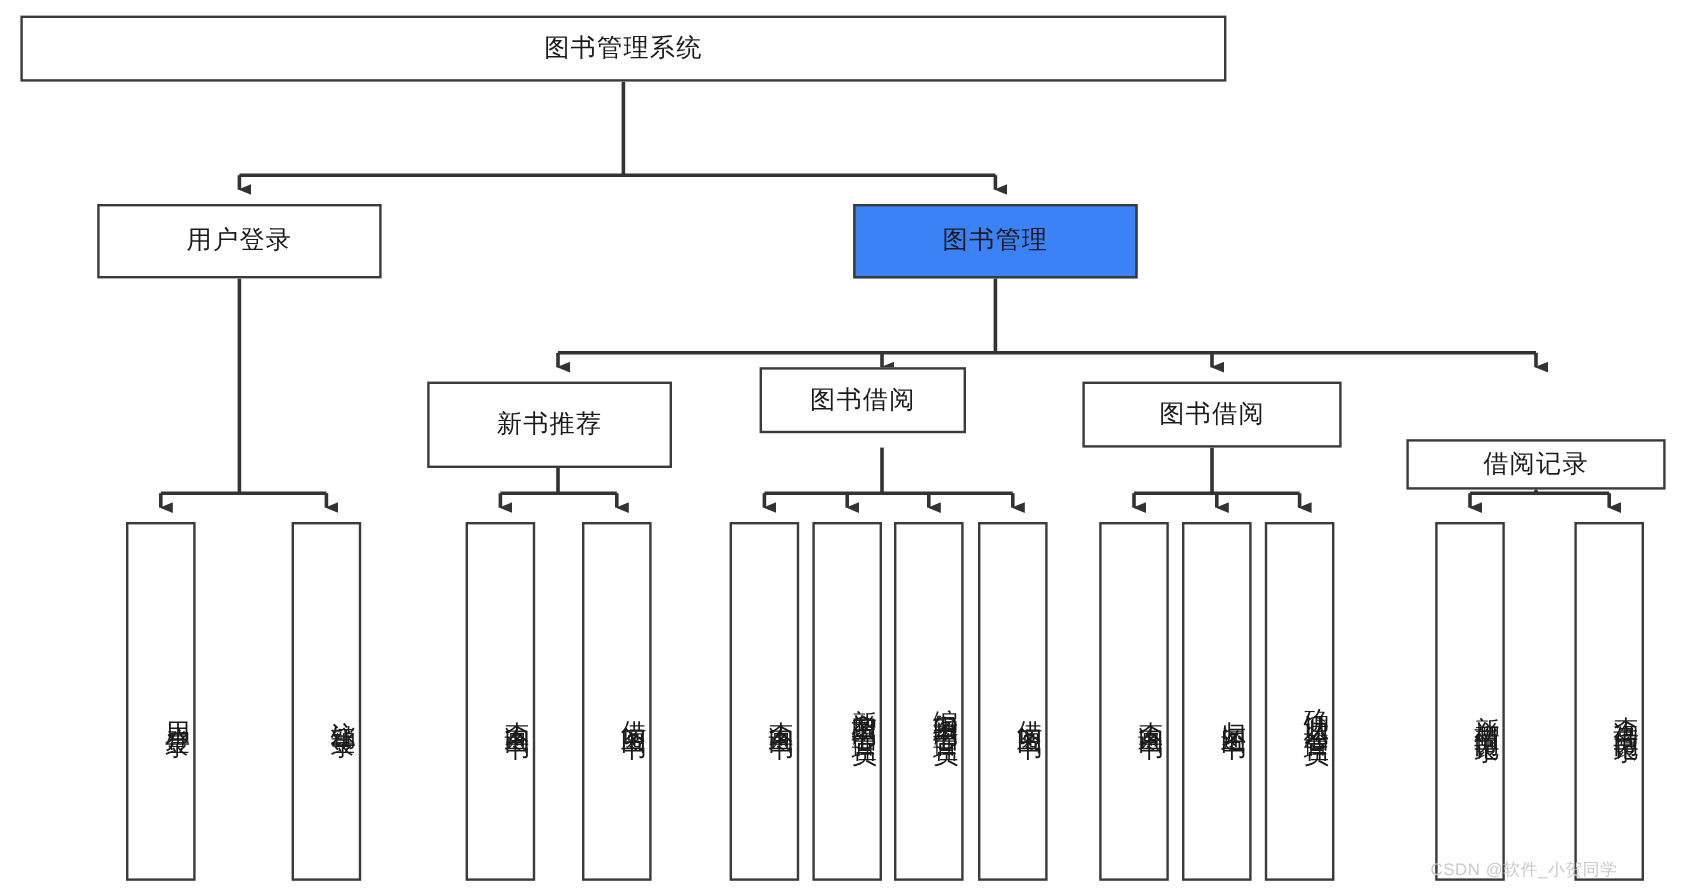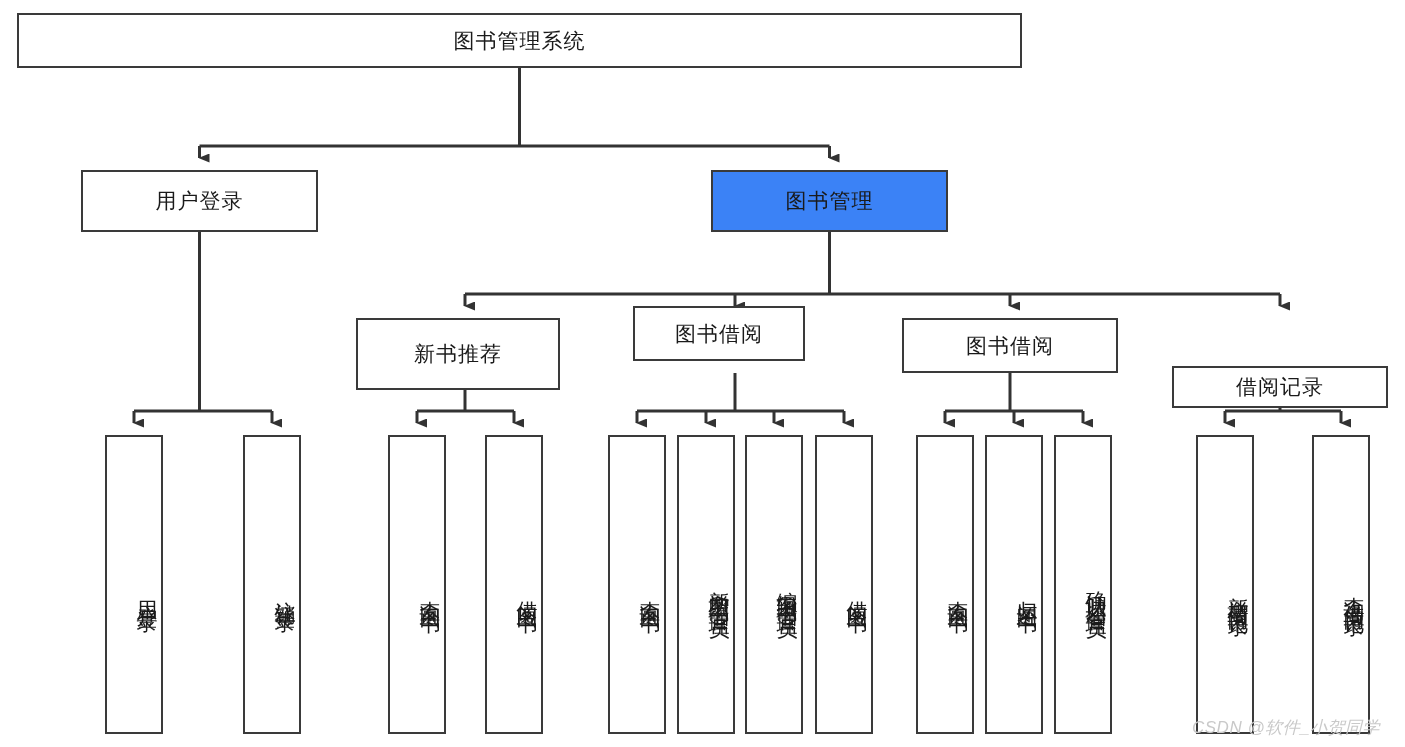--- a/index.html
+++ b/index.html
@@ -4,22 +4,22 @@
 <style>
   html,body{margin:0;padding:0;background:#ffffff;}
   body{font-family:"Liberation Sans","DejaVu Sans",sans-serif;}
   #canvas{position:relative;width:1405px;height:747px;background:#ffffff;overflow:hidden;}
   svg.edges{position:absolute;left:0;top:0;width:1405px;height:747px;}
   .node{position:absolute;box-sizing:border-box;background:#ffffff;border:2.5px solid #3a3a3a;
         display:flex;align-items:center;justify-content:center;color:#1a1a1a;}
   .node.h{font-size:21px;line-height:1.1;letter-spacing:1px;}
   .node.v{writing-mode:vertical-rl;text-orientation:upright;font-size:21px;
           letter-spacing:4px;padding-top:14px;align-items:flex-start;justify-content:center;}
-  .watermark{position:absolute;color:#c9c9c9;font-size:17px;letter-spacing:.5px;
-             user-select:none;white-space:nowrap;font-style:italic;}
+  .watermark{position:absolute;color:#c9c9c9;font-size:14px;letter-spacing:.5px;
+             user-select:none;white-space:nowrap;}
 </style>
 </head>
 <body>
 
 <div id="canvas">
   <svg class="edges" viewBox="0 0 1405 747">
     <defs>
       <marker id="arr" markerWidth="9" markerHeight="11" refX="4.5" refY="10" orient="auto" markerUnits="userSpaceOnUse">
         <path d="M0,0 L9,0 L4.5,11 Z" fill="#333333"></path>
       </marker>

